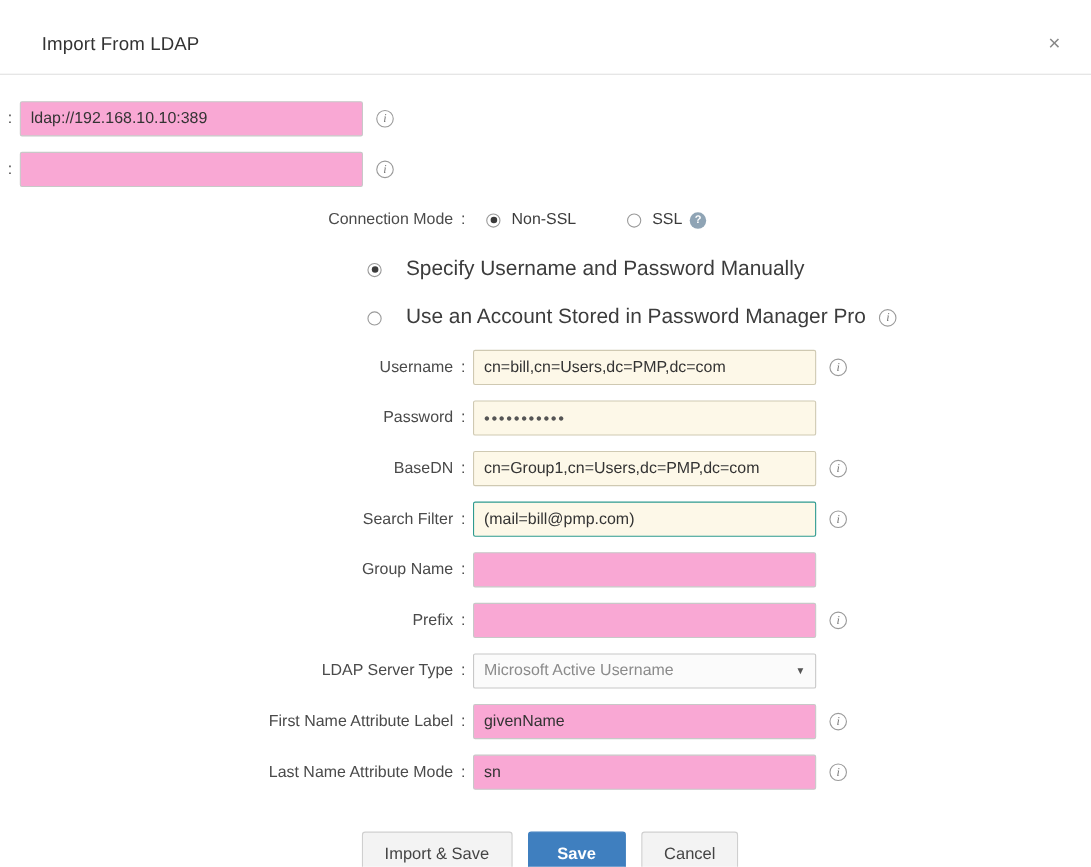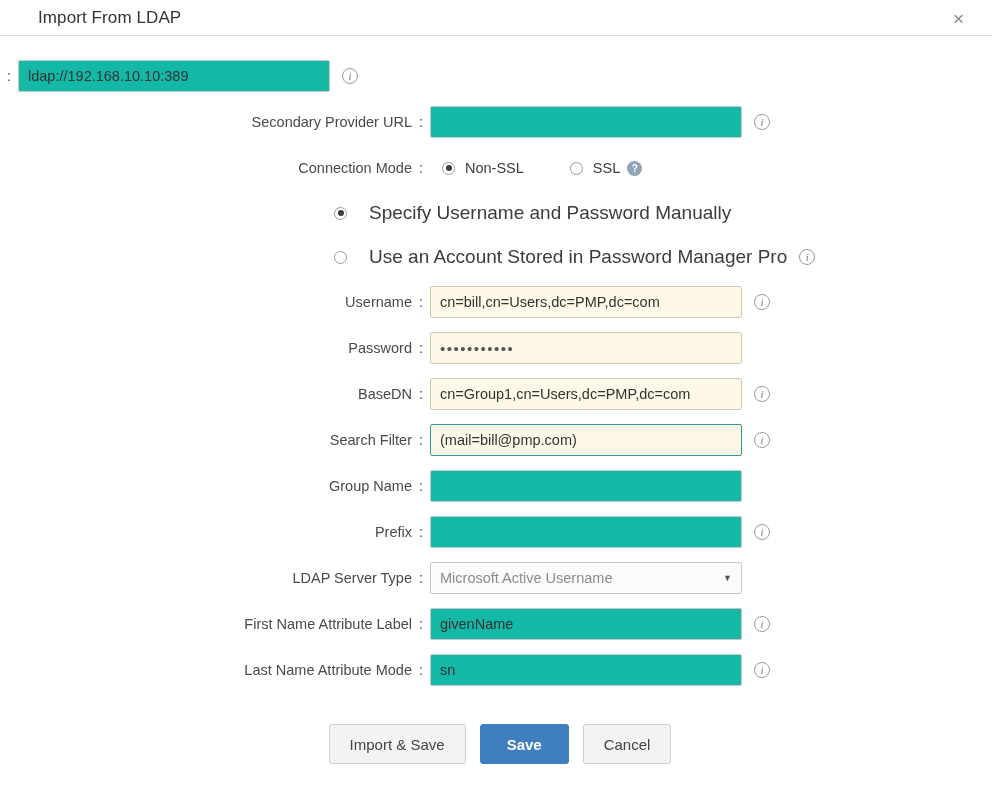--- a/index.html
+++ b/index.html
@@ -10,25 +10,26 @@
     height: 788px;
     background: #ffffff;
     font-family: "Liberation Sans", sans-serif;
     color: #333333;
     overflow: hidden;
   }
 
   
   .dialog-header {
     position: relative;
-    height: 36px;
+    height: 56px;
     border-bottom: 1px solid #e0e0e0;
     padding: 0 24px 0 38px;
     display: flex;
     align-items: center;
+    margin-top: 12px;
   }
   .dialog-title {
     font-size: 17px;
     color: #333;
     letter-spacing: .1px;
   }
   .close-btn {
     position: absolute;
     right: 24px;
     top: 50%;
@@ -72,21 +73,21 @@
   }
   input[type="text"], .select-box {
     width: 312px;
     height: 32px;
     border: 1px solid #c8c8c8;
     border-radius: 2px;
     padding: 0 9px;
     font-size: 14.5px;
     font-family: "Liberation Sans", sans-serif;
     color: #333;
-    background: #14b8a6;
+    background: #f9a8d4;
     outline: none;
   }
   input.filled {
     background: #fdf8e8;
     border-color: #cfc9b2;
   }
   input.focused {
     background: #fdf8e8;
     border: 1px solid #2e9a8f;
   }
@@ -236,21 +237,20 @@
 
   <div class="row">
     <div class="colon">:</div>
     <div class="field-cell">
       <input type="text" value="ldap://192.168.10.10:389" style="">
       <span class="info-icon">i</span>
     </div>
   </div>
 
   <div class="row">
-    <div class="label-cell">Secondary Provider URL</div>
     <div class="colon">:</div>
     <div class="field-cell">
       <input type="text" value="" style="">
       <span class="info-icon">i</span>
     </div>
   </div>
 
   <div class="row mode-row">
     <div class="label-cell">Connection Mode</div>
     <div class="colon">:</div>

